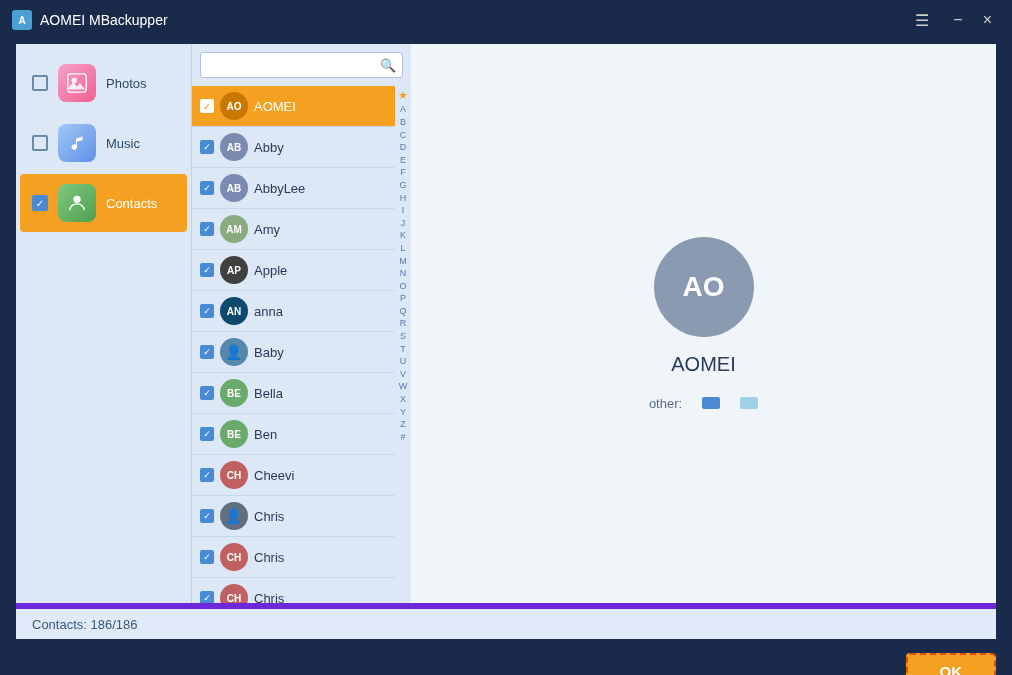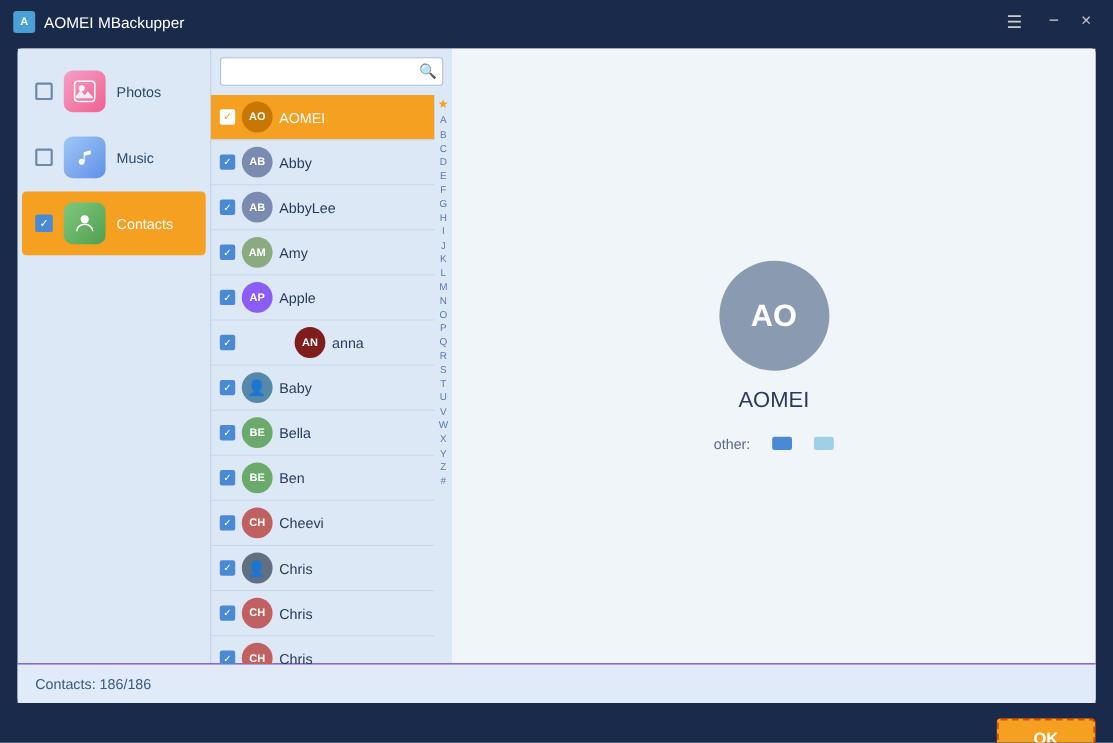--- a/index.html
+++ b/index.html
@@ -230,21 +230,21 @@
       border-radius: 2px;
     }
 
     
     .bottom-bar {
       height: 36px;
       background: #e0eaf8;
       display: flex;
       align-items: center;
       padding: 0 16px;
-      border-top: 1px solid #6d28d9;
+      border-top: 6px solid #6d28d9;
       font-size: 13px;
       color: #3a5a7a;
       justify-content: space-between;
     }
     .ok-btn-wrap {
       display: flex;
       justify-content: flex-end;
       padding: 10px 16px;
       background: #1a2a4a;
     }
@@ -352,28 +352,28 @@
                 <div class="contact-check">
                   <div class="check-icon">✓</div>
                 </div>
                 <div class="contact-avatar" style="background: rgb(138, 170, 128);">AM</div>
                 <span class="contact-name">Amy</span>
               </div>
               <div class="contact-item">
                 <div class="contact-check">
                   <div class="check-icon">✓</div>
                 </div>
-                <div class="contact-avatar" style="background: #8b5cf6;">AP</div>
+                <div class="contact-avatar" style="background: #404040;">AP</div>
                 <span class="contact-name">Apple</span>
               </div>
               <div class="contact-item">
                 <div class="contact-check">
                   <div class="check-icon">✓</div>
                 </div>
-                <div class="contact-avatar" style="background: #7f1d1d; margin-left: 48px;">AN</div>
+                <div class="contact-avatar" style="background: #0c4a6e;">AN</div>
                 <span class="contact-name">anna</span>
               </div>
               <div class="contact-item">
                 <div class="contact-check">
                   <div class="check-icon">✓</div>
                 </div>
                 <div class="contact-avatar" style="background: rgb(85, 136, 170); font-size: 14px;">👤</div>
                 <span class="contact-name">Baby</span>
               </div>
               <div class="contact-item">

